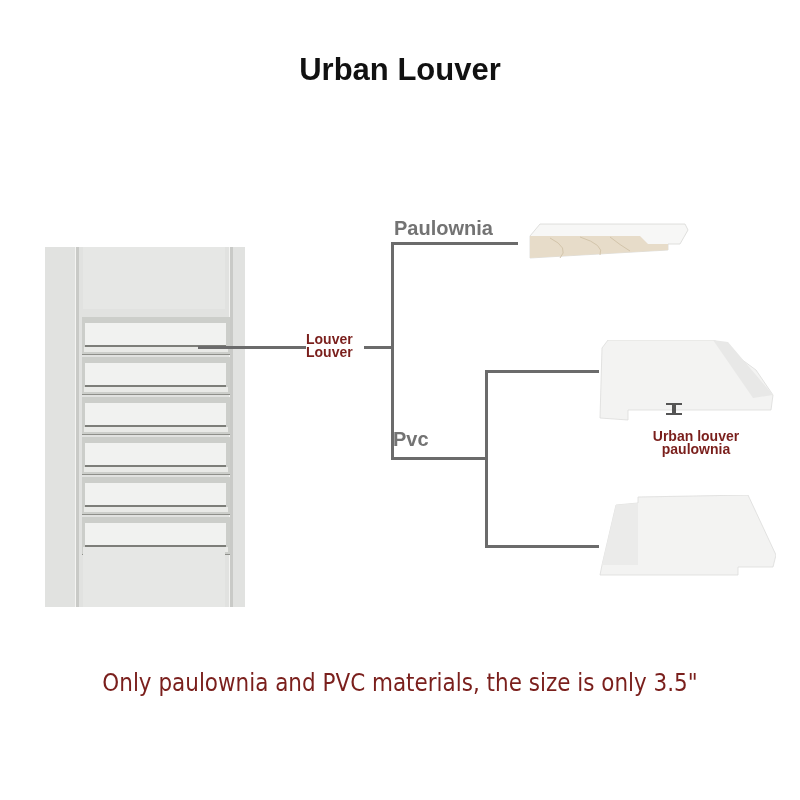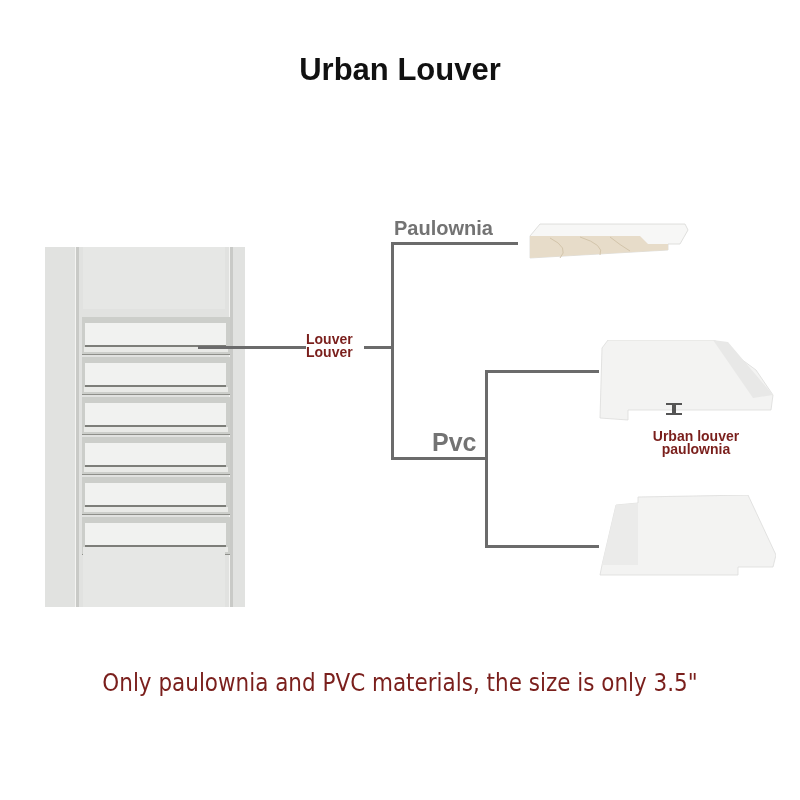--- a/index.html
+++ b/index.html
@@ -70,21 +70,21 @@
 <div class="line" style="left:391px;top:457px;width:96px;height:3px;"></div>
 <div class="line" style="left:485px;top:370px;width:3px;height:178px;"></div>
 <div class="line" style="left:485px;top:370px;width:114px;height:3px;"></div>
 <div class="line" style="left:485px;top:545px;width:114px;height:3px;"></div>
 
 <div class="abs lbl-red" style="left:306px;top:333px;font-size:14px;line-height:13px;">
   <div>Louver</div>
   <div>Louver</div>
 </div>
 <div class="abs lbl-orange" style="left:394px;top:217px;font-size:20px;">Paulownia</div>
-<div class="abs lbl-orange" style="left:432px;top:428px;font-size:25px;">Pvc</div>
+<div class="abs lbl-orange" style="left:393px;top:428px;font-size:20px;">Pvc</div>
 <div class="abs lbl-red" style="left:636px;top:430px;font-size:14px;line-height:13px;text-align:center;width:120px;">
   <div>Urban louver</div>
   <div>paulownia</div>
 </div>
 
 <svg class="abs prof-paul" viewBox="0 0 170 40">
   <polygon points="10,14 20,2 165,2 168,8 160,22 148,22 148,28 10,36" fill="#f7f7f6" stroke="#d8d8d6" stroke-width="0.8"></polygon>
   <polygon points="10,14 120,14 128,22 148,22 148,28 10,36" fill="#e7dcc9"></polygon>
   <path d="M30,16 q20,10 10,20 M60,15 q25,8 20,18 M90,15 q10,8 20,14" stroke="#d3c5ab" fill="none" stroke-width="1"></path>
 </svg>

